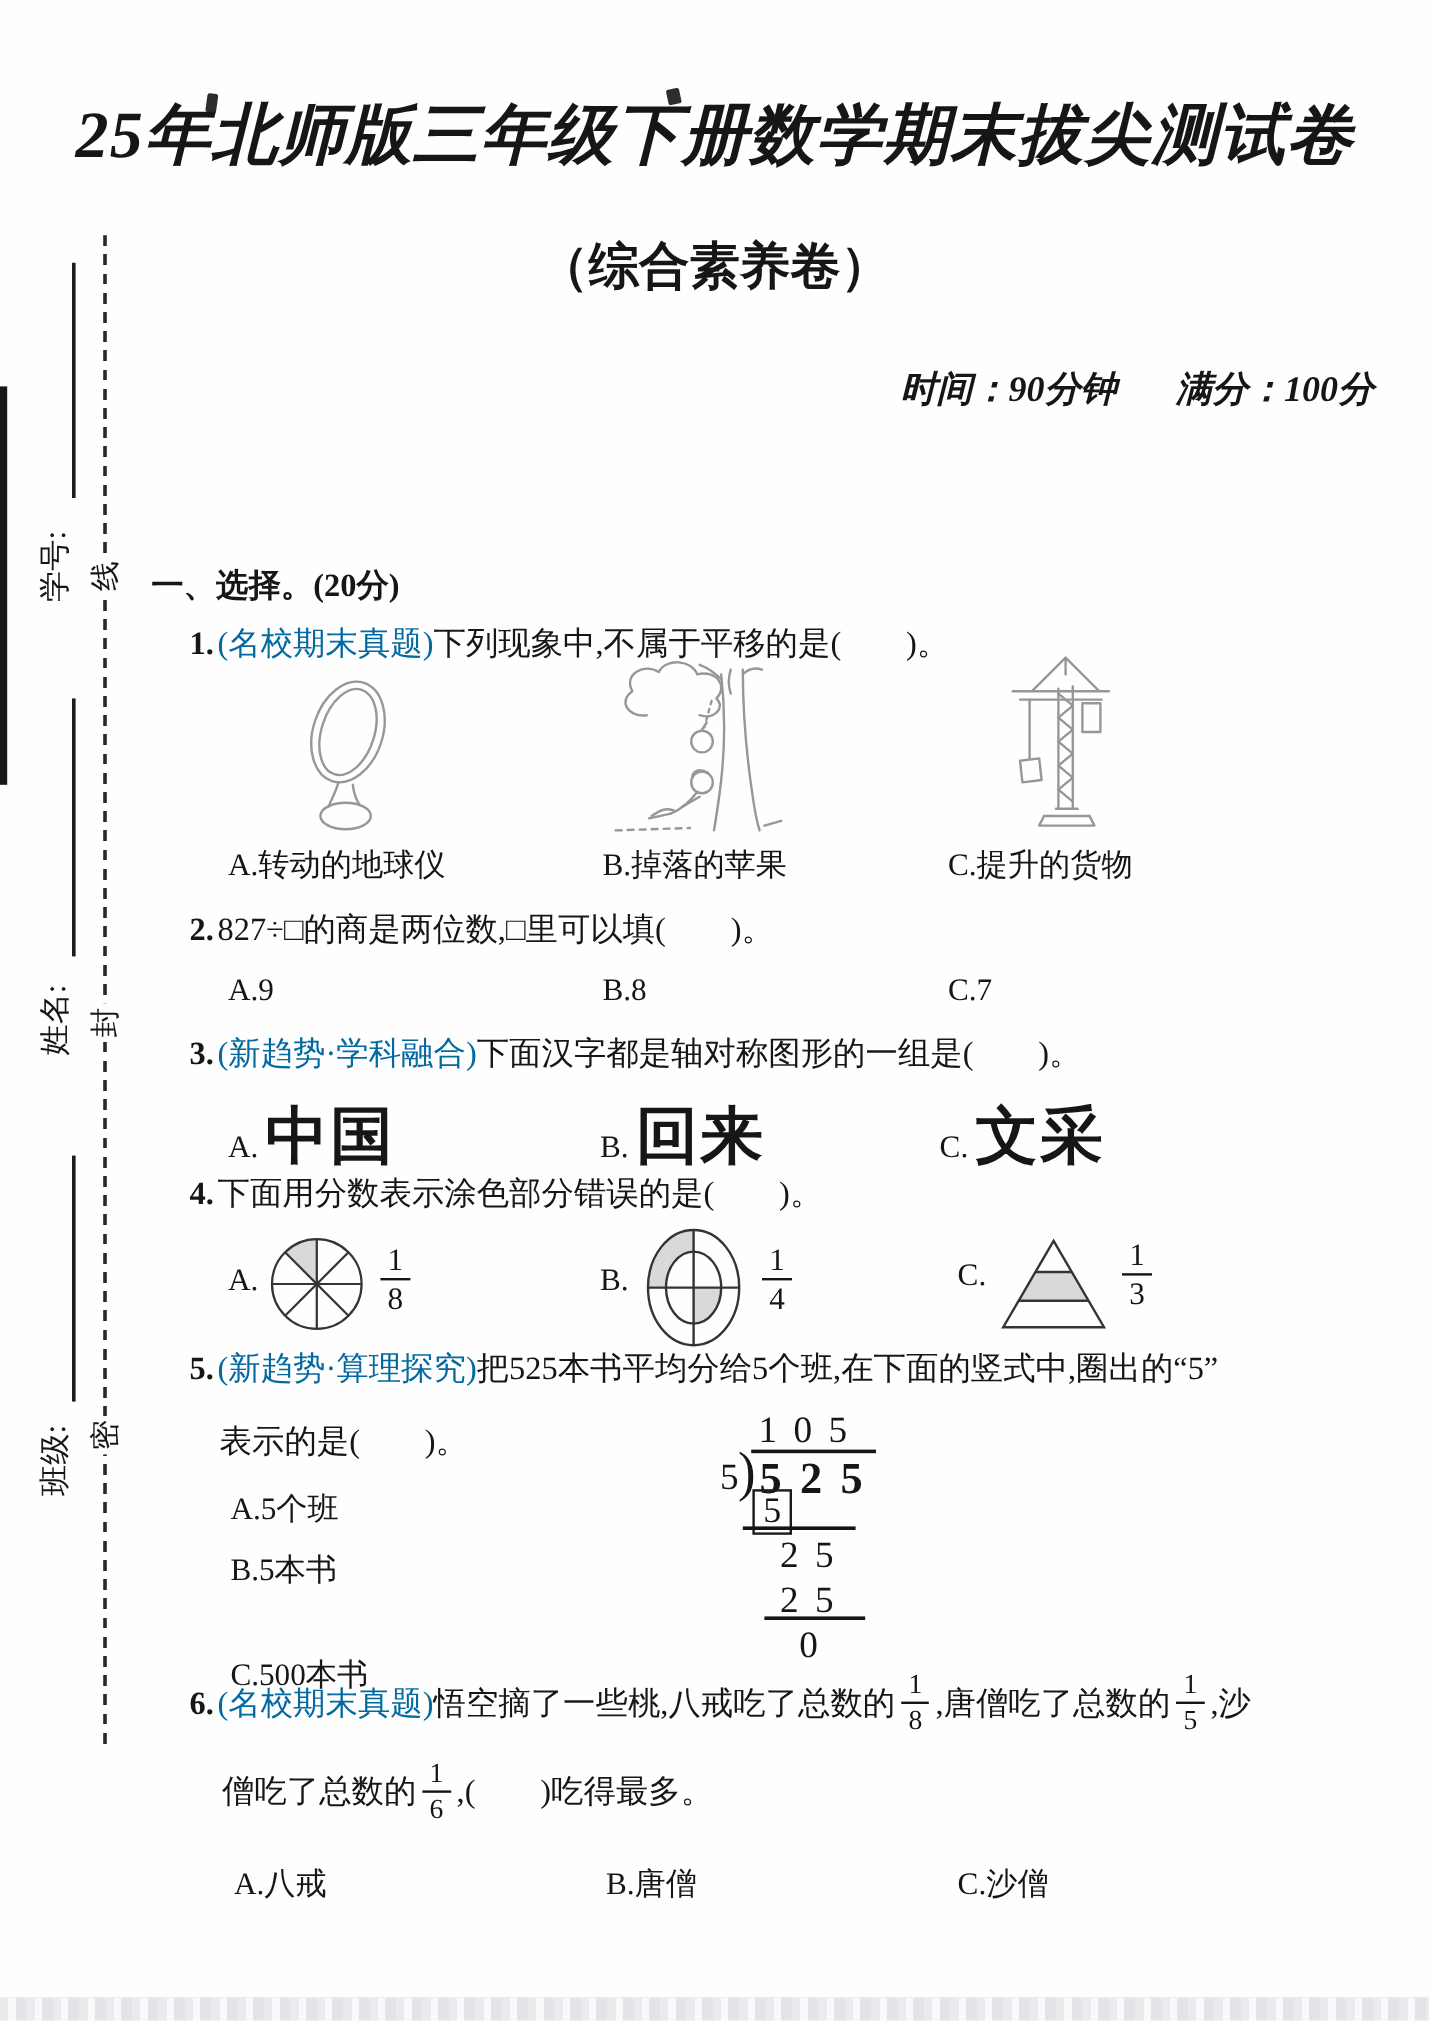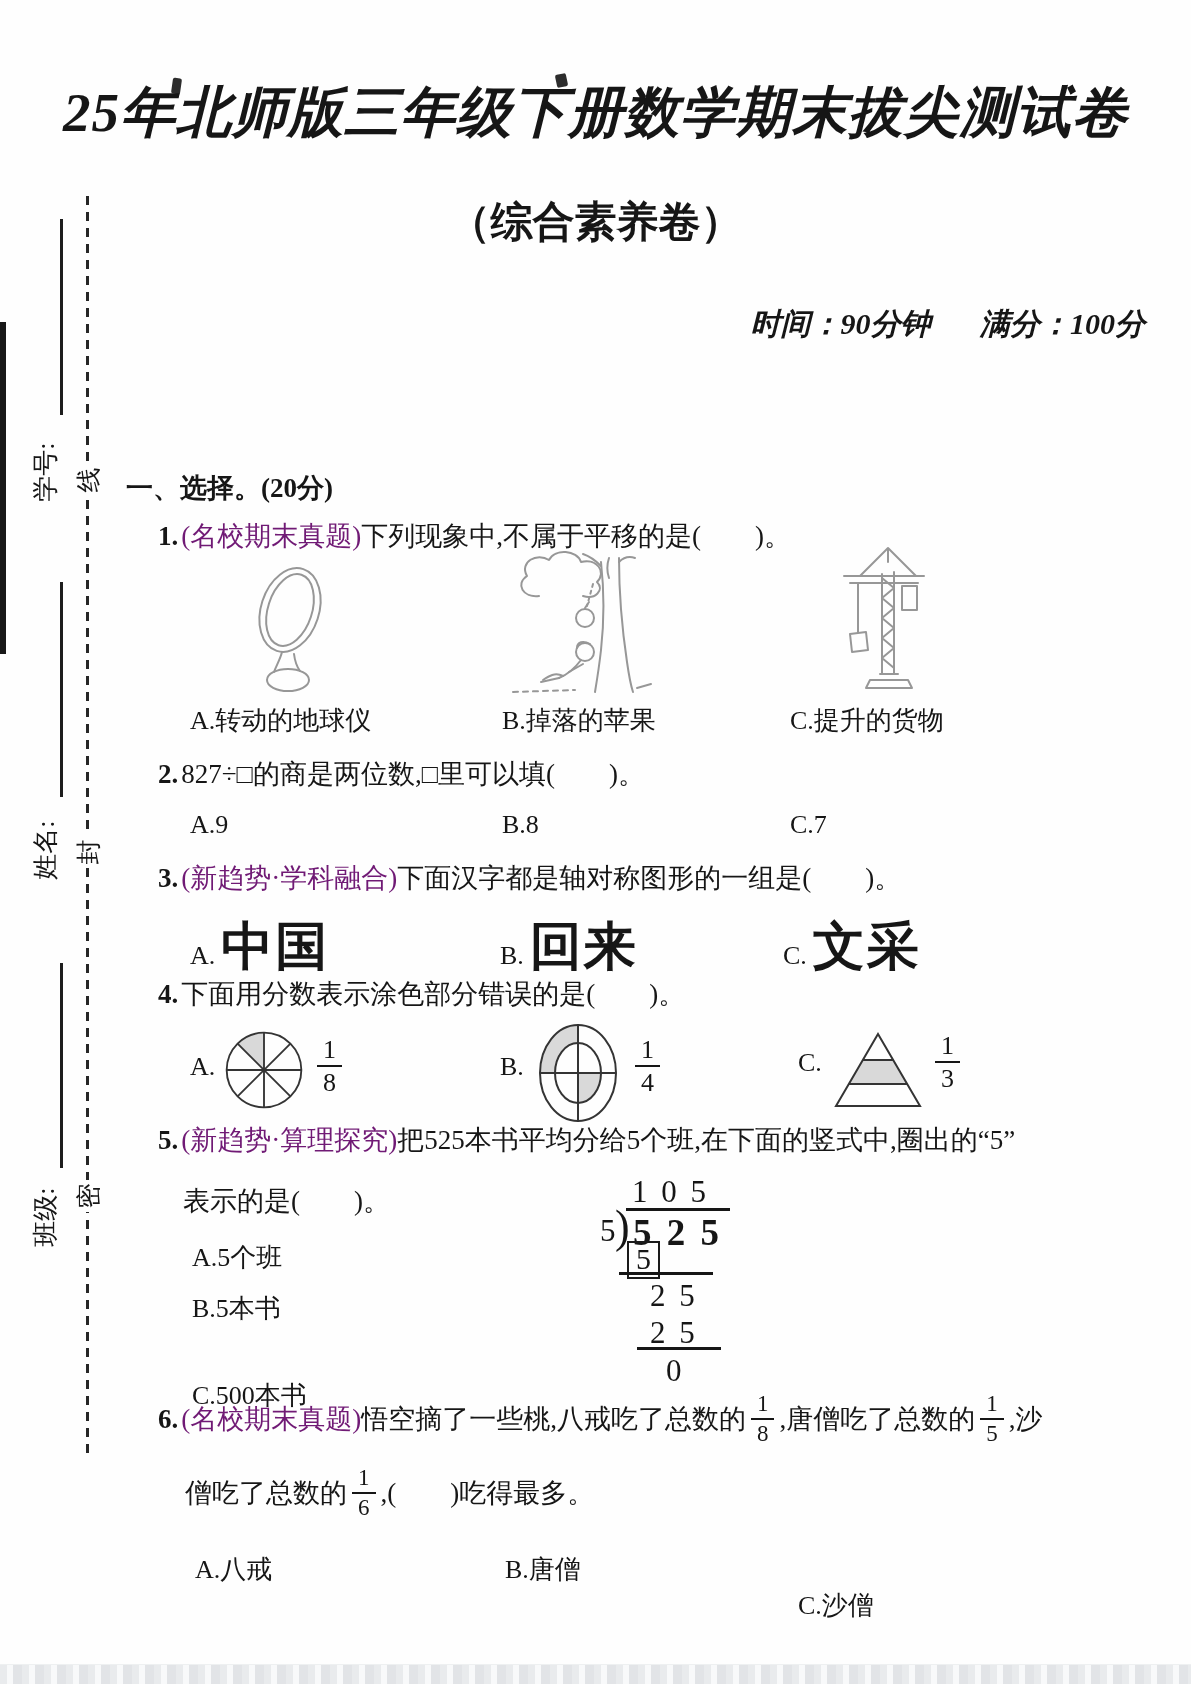--- a/index.html
+++ b/index.html
@@ -13,21 +13,21 @@
   .meta{top:304px;right:46px;font-size:30px;font-weight:bold;white-space:nowrap;font-style:italic;}
   .meta .gap{margin-left:42px;}
   
   table.score{position:absolute;left:108px;top:346px;border-collapse:collapse;}
   table.score td{border:2px solid #1c1c1c;text-align:center;font-size:24px;font-weight:bold;
                  height:40px;padding:0;}
   
   .h1{left:126px;top:470px;font-size:27px;font-weight:bold;white-space:nowrap;}
   .q{position:absolute;font-size:27px;white-space:nowrap;}
   .qno{font-weight:bold;margin-right:3px;}
-  .tag{color:#701a75;}
+  .tag{color:#0369a1;}
   .opt{position:absolute;font-size:26px;white-space:nowrap;}
   .bigword{font-family:"Liberation Sans",sans-serif;font-weight:bold;font-size:52px;
            letter-spacing:2px;margin-left:6px;}
   .q3opt{position:absolute;display:inline-flex;align-items:baseline;font-size:26px;white-space:nowrap;}
   
   .frac{display:inline-flex;flex-direction:column;align-items:center;line-height:1.05;
         vertical-align:middle;margin:0 5px;}
   .frac .fn{border-bottom:2px solid #161616;padding:0 6px 2px 6px;}
   .frac .fd{padding-top:2px;}
   .f27{font-size:26px;}
@@ -270,17 +270,17 @@
   <div class="qflex" style="left:185px;top:1462px;height:62px;">
     <span>僧吃了总数的</span>
       <span class="frac f23">
         <span class="fn">1</span>
         <span class="fd">6</span>
       </span>
       <span>,(　　)吃得最多。</span>
   </div>
   <div class="opt" style="left:195px;top:1552px;">A.八戒</div>
   <div class="opt" style="left:505px;top:1552px;">B.唐僧</div>
-  <div class="opt" style="left:798px;top:1552px;margin-top:36px;">C.沙僧</div>
+  <div class="opt" style="left:798px;top:1552px;">C.沙僧</div>
 
   <div class="perforation"></div>
 
 </div>
 
 </body></html>

